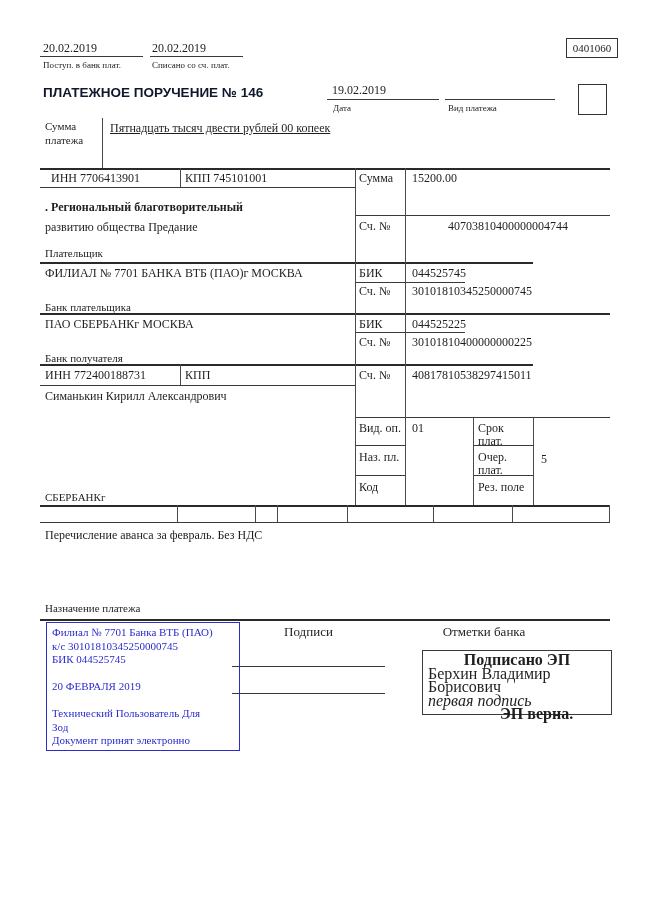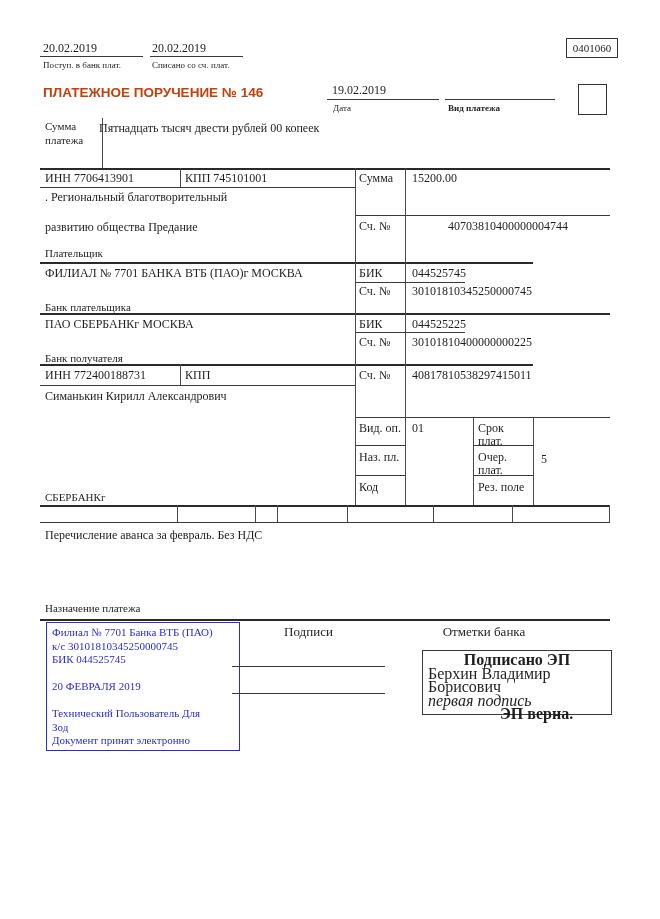--- a/index.html
+++ b/index.html
@@ -5,21 +5,21 @@
   html,body{margin:0;padding:0;background:#888;}
   #page{position:relative;width:660px;height:919px;background:#ffffff;overflow:hidden;
         font-family:"Liberation Serif","DejaVu Serif",serif;color:#1e1e1e;}
   .t{position:absolute;font-size:12px;line-height:14px;white-space:nowrap;}
   .sm{position:absolute;font-size:9px;line-height:10px;white-space:nowrap;color:#222;}
   .sec{position:absolute;font-size:11px;line-height:12px;white-space:nowrap;}
   .hl{position:absolute;background:#3a3a3a;height:1px;}
   .hl2{position:absolute;background:#2a2a2a;height:2px;}
   .vl{position:absolute;background:#4a4a4a;width:1px;}
   .title{position:absolute;font-family:"Liberation Sans","DejaVu Sans",sans-serif;
-         font-weight:bold;font-size:13.5px;white-space:nowrap;color:#c2410c;}
+         font-weight:bold;font-size:13.5px;white-space:nowrap;color:#0f172a;}
   .codebox{position:absolute;left:566px;top:38px;width:50px;height:18px;border:1.5px solid #333;
            display:flex;align-items:center;justify-content:center;font-size:11px;}
   .typebox{position:absolute;left:578px;top:84px;width:27px;height:29px;border:1.5px solid #333;}
   .center{text-align:center;}
   .stamp{position:absolute;left:46px;top:622px;width:182px;height:121px;border:1px solid #2b2bd0;
          color:#2b2bd0;font-size:11px;line-height:13.5px;padding:3px 5px;}
   .stampline{min-height:13.5px;white-space:nowrap;}
   .bankstamp{position:absolute;left:422px;top:650px;width:178px;height:59px;border:1.5px solid #3a3a3a;
              font-size:16px;line-height:13.5px;padding:2px 5px;}
   .b{font-weight:bold;}
@@ -40,27 +40,27 @@
 
   <div class="codebox">
     <span>0401060</span>
   </div>
 
   <div class="title" style="left:43px;top:85px;">ПЛАТЕЖНОЕ ПОРУЧЕНИЕ № 146</div>
   <div class="t" style="left:332px;top:83px;">19.02.2019</div>
   <div class="hl" style="left:327px;top:99px;width:112px;"></div>
   <div class="sm" style="left:333px;top:103px;">Дата</div>
   <div class="hl" style="left:445px;top:99px;width:110px;"></div>
-  <div class="sm" style="left:448px;top:103px;font-weight:bold;">Вид платежа</div>
+  <div class="sm" style="left:448px;top:103px;">Вид платежа</div>
   <div class="typebox"></div>
 
   <div class="sec" style="left:45px;top:120px;">Сумма</div>
   <div class="sec" style="left:45px;top:134px;">платежа</div>
   <div class="vl" style="left:102px;top:118px;height:50px;"></div>
-  <div class="t" style="left:99px;top:121px;">Пятнадцать тысяч двести рублей 00 копеек</div>
+  <div class="t" style="left:110px;top:121px;text-decoration:underline;">Пятнадцать тысяч двести рублей 00 копеек</div>
 
   <div class="hl2" style="left:40px;top:168px;width:570px;"></div>
   <div class="hl" style="left:40px;top:187px;width:315px;"></div>
   <div class="hl" style="left:355px;top:215px;width:255px;"></div>
   <div class="hl2" style="left:40px;top:262px;width:493px;"></div>
   <div class="hl" style="left:355px;top:282px;width:110px;"></div>
   <div class="hl2" style="left:40px;top:313px;width:570px;"></div>
   <div class="hl" style="left:355px;top:332px;width:110px;"></div>
   <div class="hl2" style="left:40px;top:364px;width:493px;"></div>
   <div class="hl" style="left:40px;top:385px;width:315px;"></div>
@@ -80,25 +80,25 @@
   <div class="vl" style="left:533px;top:417px;height:88px;"></div>
 
   <div class="vl" style="left:177px;top:505px;height:17px;"></div>
   <div class="vl" style="left:255px;top:505px;height:17px;"></div>
   <div class="vl" style="left:277px;top:505px;height:17px;"></div>
   <div class="vl" style="left:347px;top:505px;height:17px;"></div>
   <div class="vl" style="left:433px;top:505px;height:17px;"></div>
   <div class="vl" style="left:512px;top:505px;height:17px;"></div>
   <div class="vl" style="left:609px;top:505px;height:17px;"></div>
 
-  <div class="t" style="left:45px;top:171px;text-align:center;">ИНН 7706413901</div>
+  <div class="t" style="left:51px;top:171px;text-align:center;">ИНН 7706413901</div>
   <div class="t" style="left:185px;top:171px;">КПП 745101001</div>
   <div class="t" style="left:359px;top:171px;">Сумма</div>
   <div class="t" style="left:412px;top:171px;">15200.00</div>
-  <div class="t" style="left:45px;top:190px;">. Региональный благотворительный</div>
+  <div class="t" style="left:45px;top:200px;font-weight:bold;">. Региональный благотворительный</div>
   <div class="t" style="left:45px;top:220px;">развитию общества Предание</div>
   <div class="t" style="left:359px;top:219px;">Сч. №</div>
   <div class="t" style="left:412px;top:219px;margin-left:36px;">40703810400000004744</div>
   <div class="sec" style="left:45px;top:247px;">Плательщик</div>
 
   <div class="t" style="left:45px;top:266px;">ФИЛИАЛ № 7701 БАНКА ВТБ (ПАО)г МОСКВА</div>
   <div class="t" style="left:359px;top:266px;">БИК</div>
   <div class="t" style="left:412px;top:266px;">044525745</div>
   <div class="t" style="left:359px;top:284px;">Сч. №</div>
   <div class="t" style="left:412px;top:284px;">30101810345250000745</div>

